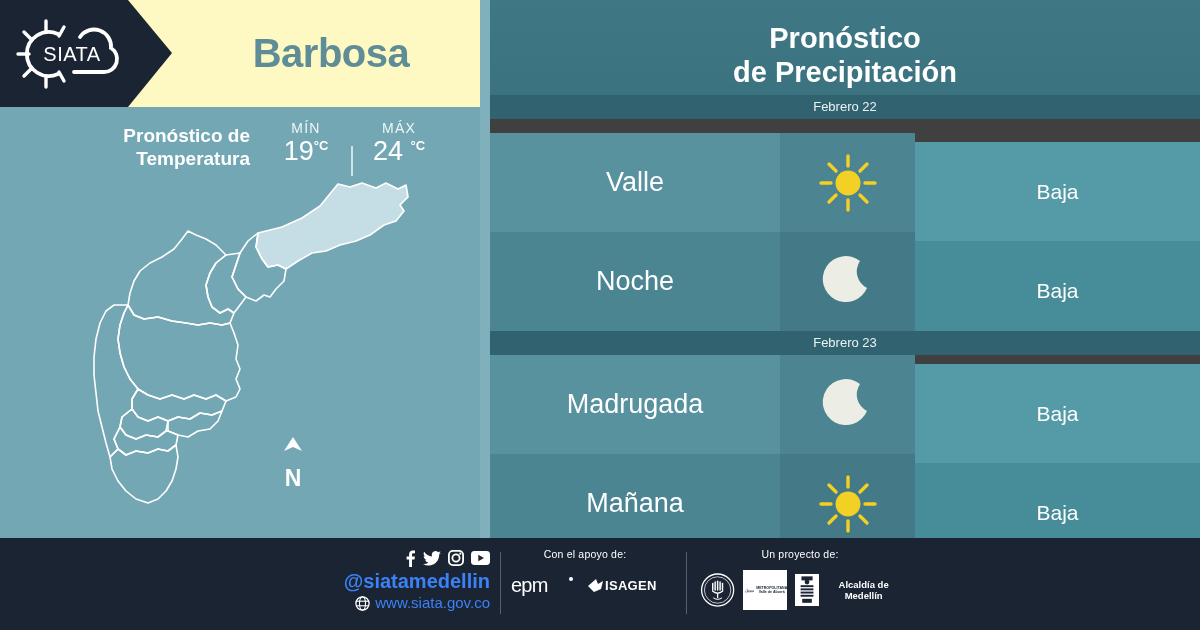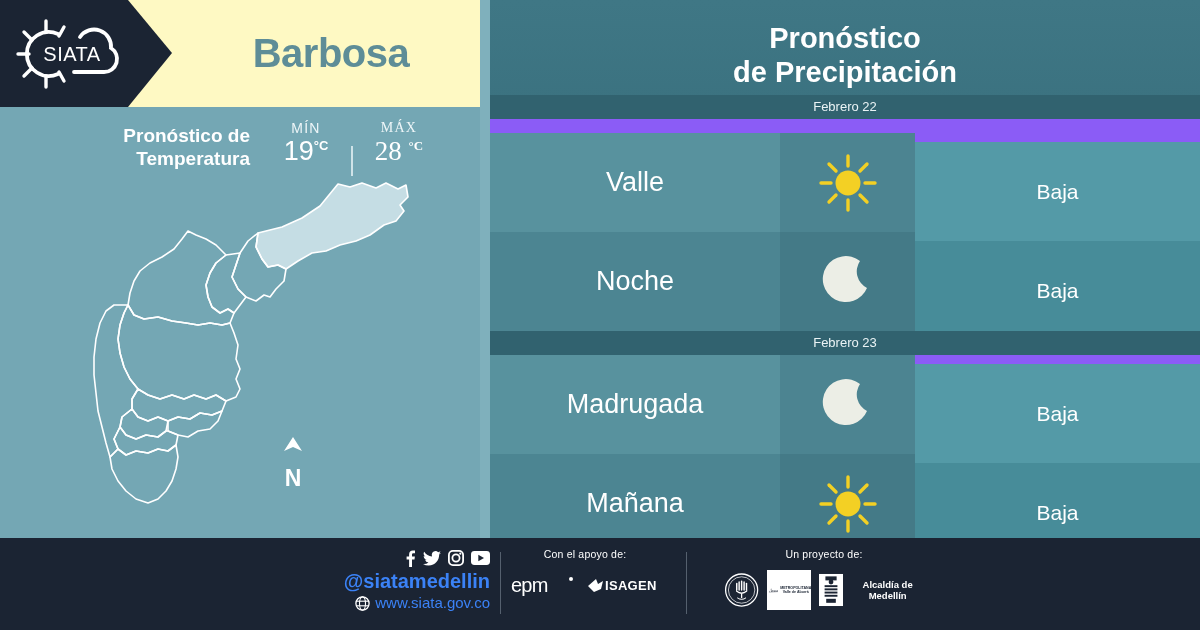--- a/index.html
+++ b/index.html
@@ -34,37 +34,37 @@
     background:#74a7b4;
   }
   #temp-block { position:absolute; left:60px; top:13px; width:380px; height:68px; }
   #temp-title {
     position:absolute; left:0; top:4px; width:190px;
     color:#ffffff; font-size:19px; font-weight:bold; line-height:23px;
     text-align:right;
   }
   .temp-col { position:absolute; top:0; text-align:center; color:#fff; }
   #temp-min { left:210px; width:72px; }
-  #temp-max { left:300px; width:78px;font-family:Liberation Serif, serif; }
+  #temp-max { left:300px; width:78px; }
   .temp-label { font-size:14px; letter-spacing:1.2px; color:#eef6f8; }
   .temp-value { font-size:27px; margin-top:0px; font-weight:400; }
   .temp-unit { font-size:13px; vertical-align:super; font-weight:bold; }
   #temp-divider {
     position:absolute; left:291px; top:26px; width:2px; height:30px;
     background:#cfe3e8;
   }
   #map-svg { position:absolute; left:40px; top:66px; width:400px; height:350px; }
   #north-marker {
     position:absolute; left:275px; top:330px; width:36px; height:46px;
     color:#ffffff; text-align:center;
   }
   #north-letter { font-size:23px; font-weight:bold; line-height:22px; margin-top:14px; }
 
   
-  #right-panel { position:absolute; left:490px; top:0; width:710px; height:538px; background:#8b5cf6;padding-left:20px; }
+  #right-panel { position:absolute; left:490px; top:0; width:710px; height:538px; background:#404040;padding-left:20px; }
   #right-edge-strip { position:absolute; left:480px; top:0; width:10px; height:538px; background:#7fb0bc; }
   #forecast-title {
     position:absolute; left:0; top:0; width:710px; height:109px;
     display:flex; flex-direction:column; align-items:center; justify-content:center;
     color:#ffffff; font-size:29px; font-weight:bold; line-height:34px; text-align:center;
     background:linear-gradient(180deg,#3f7785 0%,#3b7280 100%);
   }
   .date-band {
     position:absolute; left:0; width:710px; height:24px;
     background:#31626f;
@@ -93,21 +93,21 @@
   .shade-b .fc-level  { background:#478c99; }
 
   
   #footer { position:absolute; left:0; top:538px; width:1200px; height:92px; background:#1b2433; }
   #social-block { position:absolute; left:330px; top:10px; width:160px; text-align:right; color:#3b82f6; }
   #social-icons { height:20px; display:flex; justify-content:flex-end; align-items:center; gap:7px; }
   #social-handle { font-size:20px; font-weight:bold; line-height:24px; margin-top:1px; }
   #social-web { font-size:15px; line-height:20px; display:flex; align-items:center; justify-content:flex-end; gap:5px; }
   .vdiv { position:absolute; top:14px; width:1px; height:62px; background:#55606e; }
   #support-block { position:absolute; left:505px; top:10px; width:160px; text-align:center; color:#ffffff; }
-  #project-block { position:absolute; left:724px; top:10px; width:200px; text-align:center; color:#ffffff; }
+  #project-block { position:absolute; left:700px; top:10px; width:200px; text-align:center; color:#ffffff; }
   .foot-cap { font-size:10.5px; letter-spacing:0.2px; }
   #epm-row { margin-top:14px; display:flex; align-items:center; justify-content:center; gap:9px; }
   #proj-row { margin-top:8px; display:flex; align-items:center; justify-content:center; gap:8px; }
   #area-logo {
     width:44px; height:40px; background:#ffffff; position:relative;
     display:flex; flex-direction:row; align-items:center; justify-content:center;
   }
   #area-sub { font-size:3.6px; color:#1b2433; line-height:4.4px; text-align:center; font-weight:bold; }
   #alcaldia-label { font-size:9.5px; font-weight:bold; color:#ffffff; }
 </style>
@@ -145,21 +145,21 @@
           <div>Pronóstico de</div>
           <div>Temperatura</div>
         </div>
         <div id="temp-divider"></div>
         <div class="temp-col" id="temp-min">
           <div class="temp-label">MÍN</div>
           <div class="temp-value"><span>19</span><span class="temp-unit">°C</span></div>
         </div>
         <div class="temp-col" id="temp-max">
           <div class="temp-label">MÁX</div>
-          <div class="temp-value"><span>28</span> <span class="temp-unit">°C</span></div>
+          <div class="temp-value"><span>24</span> <span class="temp-unit">°C</span></div>
         </div>
       </div>
 
       <svg id="map-svg" viewBox="0 0 400 350">
         <g fill="none" stroke="#ffffff" stroke-width="1.6" stroke-linejoin="round">
 
           <path fill="#c5dde4" d="M218 60 L242 54 L262 45 L280 33 L298 11 L310 14 L322 10 L336 15 L346 10 L358 16 L366 12 L368 24 L360 32 L364 38 L356 48 L344 52 L330 62 L316 68 L300 72 L286 78 L272 80 L258 88 L246 96 L238 92 L228 94 L222 86 L216 74 Z"></path>
 
           <path d="M218 60 L216 74 L222 86 L228 94 L238 92 L246 96 L244 108 L236 116 L230 124 L224 122 L216 128 L206 124 L198 116 L192 104 L196 92 L200 80 L208 68 Z"></path>
 

